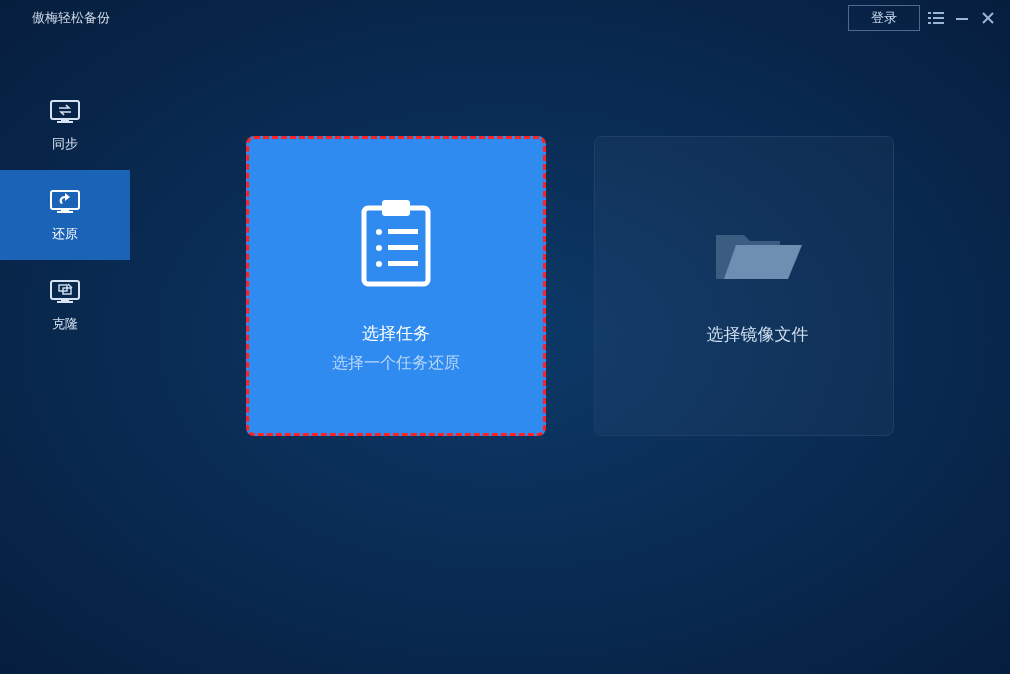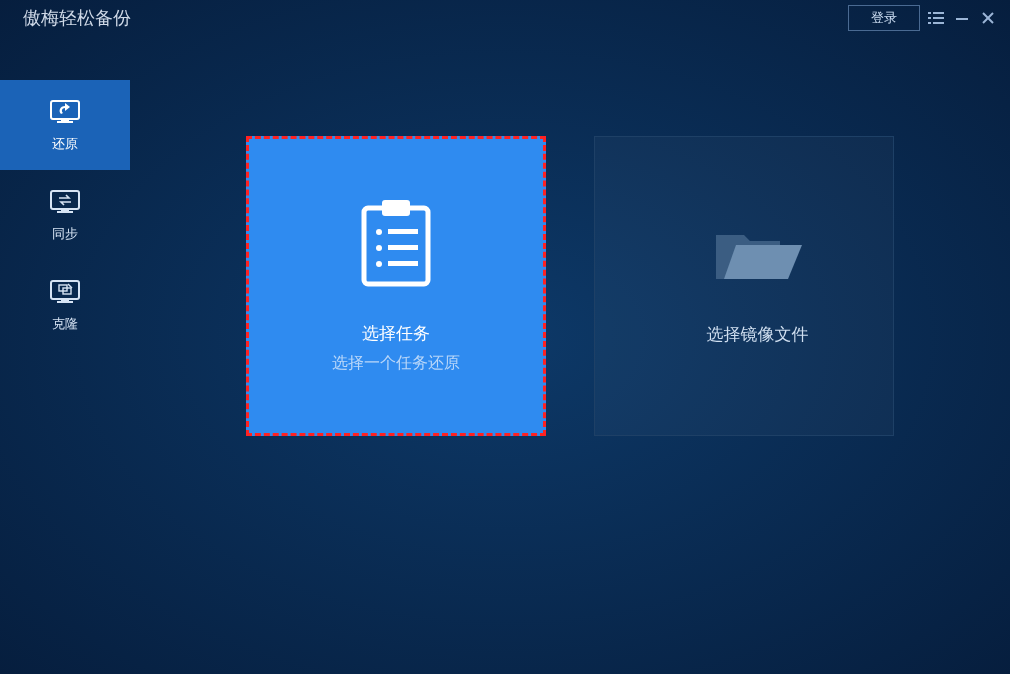--- a/index.html
+++ b/index.html
@@ -17,22 +17,22 @@
       align-items: center;
       padding: 0 12px;
       justify-content: space-between;
     }
     .titlebar-left {
       display: flex;
       align-items: center;
     }
     .app-title {
       color: #d0dae8;
-      font-size: 18px;
-      margin-left: 11px;
+      font-size: 13px;
+      margin-left: 20px;
     }
     .titlebar-right {
       display: flex;
       align-items: center;
       gap: 6px;
     }
     .login-btn {
       border: 1px solid #4a6a92;
       color: #cfe0f5;
       font-size: 13px;
@@ -93,20 +93,21 @@
     }
     .card {
       width: 300px;
       height: 300px;
       display: flex;
       flex-direction: column;
       align-items: center;
       justify-content: center;
       cursor: pointer;
       position: relative;
+      border-radius: 8px;
     }
     .card-task {
       background: #2f8bf0;
       border: 3px dashed #ff2222;
     }
     .card-image {
       background: rgba(255,255,255,0.03);
       border: 1px solid #1e4066;
       padding-left: 27px;
     }
@@ -154,43 +155,43 @@
         <line x1="12" y1="2" x2="2" y2="12" stroke="#9bb5d6" stroke-width="2"></line>
       </svg>
     </div>
   </div>
 </div>
 
 <div class="sidebar">
 
 
 
-  <div class="sidebar-item active">
-    <span class="icon">
-      <svg width="32" height="28" viewBox="0 0 32 28">
-        <rect x="2" y="4" width="28" height="18" rx="2" fill="none" stroke="#ffffff" stroke-width="2"></rect>
-        <rect x="12" y="22" width="8" height="2" fill="#ffffff"></rect>
-        <rect x="8" y="24" width="16" height="2" fill="#ffffff"></rect>
-        <path d="M 12 17 C 9 14 11 9 16 9 L 16 6 L 21 10 L 16 14 L 16 11 C 13 11 12 14 14 16" fill="#ffffff"></path>
-      </svg>
-    </span>
-    <span class="label">还原</span>
-  </div>
-
   <div class="sidebar-item">
     <span class="icon">
       <svg width="32" height="28" viewBox="0 0 32 28">
         <rect x="2" y="4" width="28" height="18" rx="2" fill="none" stroke="#d7e4f4" stroke-width="2"></rect>
         <rect x="12" y="22" width="8" height="2" fill="#d7e4f4"></rect>
         <rect x="8" y="24" width="16" height="2" fill="#d7e4f4"></rect>
         <path d="M 10 11 L 20 11 L 17 8" fill="none" stroke="#d7e4f4" stroke-width="1.6"></path>
         <path d="M 22 15 L 12 15 L 15 18" fill="none" stroke="#d7e4f4" stroke-width="1.6"></path>
       </svg>
     </span>
     <span class="label">同步</span>
+  </div>
+
+  <div class="sidebar-item active">
+    <span class="icon">
+      <svg width="32" height="28" viewBox="0 0 32 28">
+        <rect x="2" y="4" width="28" height="18" rx="2" fill="none" stroke="#ffffff" stroke-width="2"></rect>
+        <rect x="12" y="22" width="8" height="2" fill="#ffffff"></rect>
+        <rect x="8" y="24" width="16" height="2" fill="#ffffff"></rect>
+        <path d="M 12 17 C 9 14 11 9 16 9 L 16 6 L 21 10 L 16 14 L 16 11 C 13 11 12 14 14 16" fill="#ffffff"></path>
+      </svg>
+    </span>
+    <span class="label">还原</span>
   </div>
 
   <div class="sidebar-item">
     <span class="icon">
       <svg width="32" height="28" viewBox="0 0 32 28">
         <rect x="2" y="4" width="28" height="18" rx="2" fill="none" stroke="#d7e4f4" stroke-width="2"></rect>
         <rect x="12" y="22" width="8" height="2" fill="#d7e4f4"></rect>
         <rect x="8" y="24" width="16" height="2" fill="#d7e4f4"></rect>
         <rect x="10" y="8" width="8" height="6" fill="none" stroke="#d7e4f4" stroke-width="1.4"></rect>
         <rect x="14" y="11" width="8" height="6" fill="none" stroke="#d7e4f4" stroke-width="1.4"></rect>

